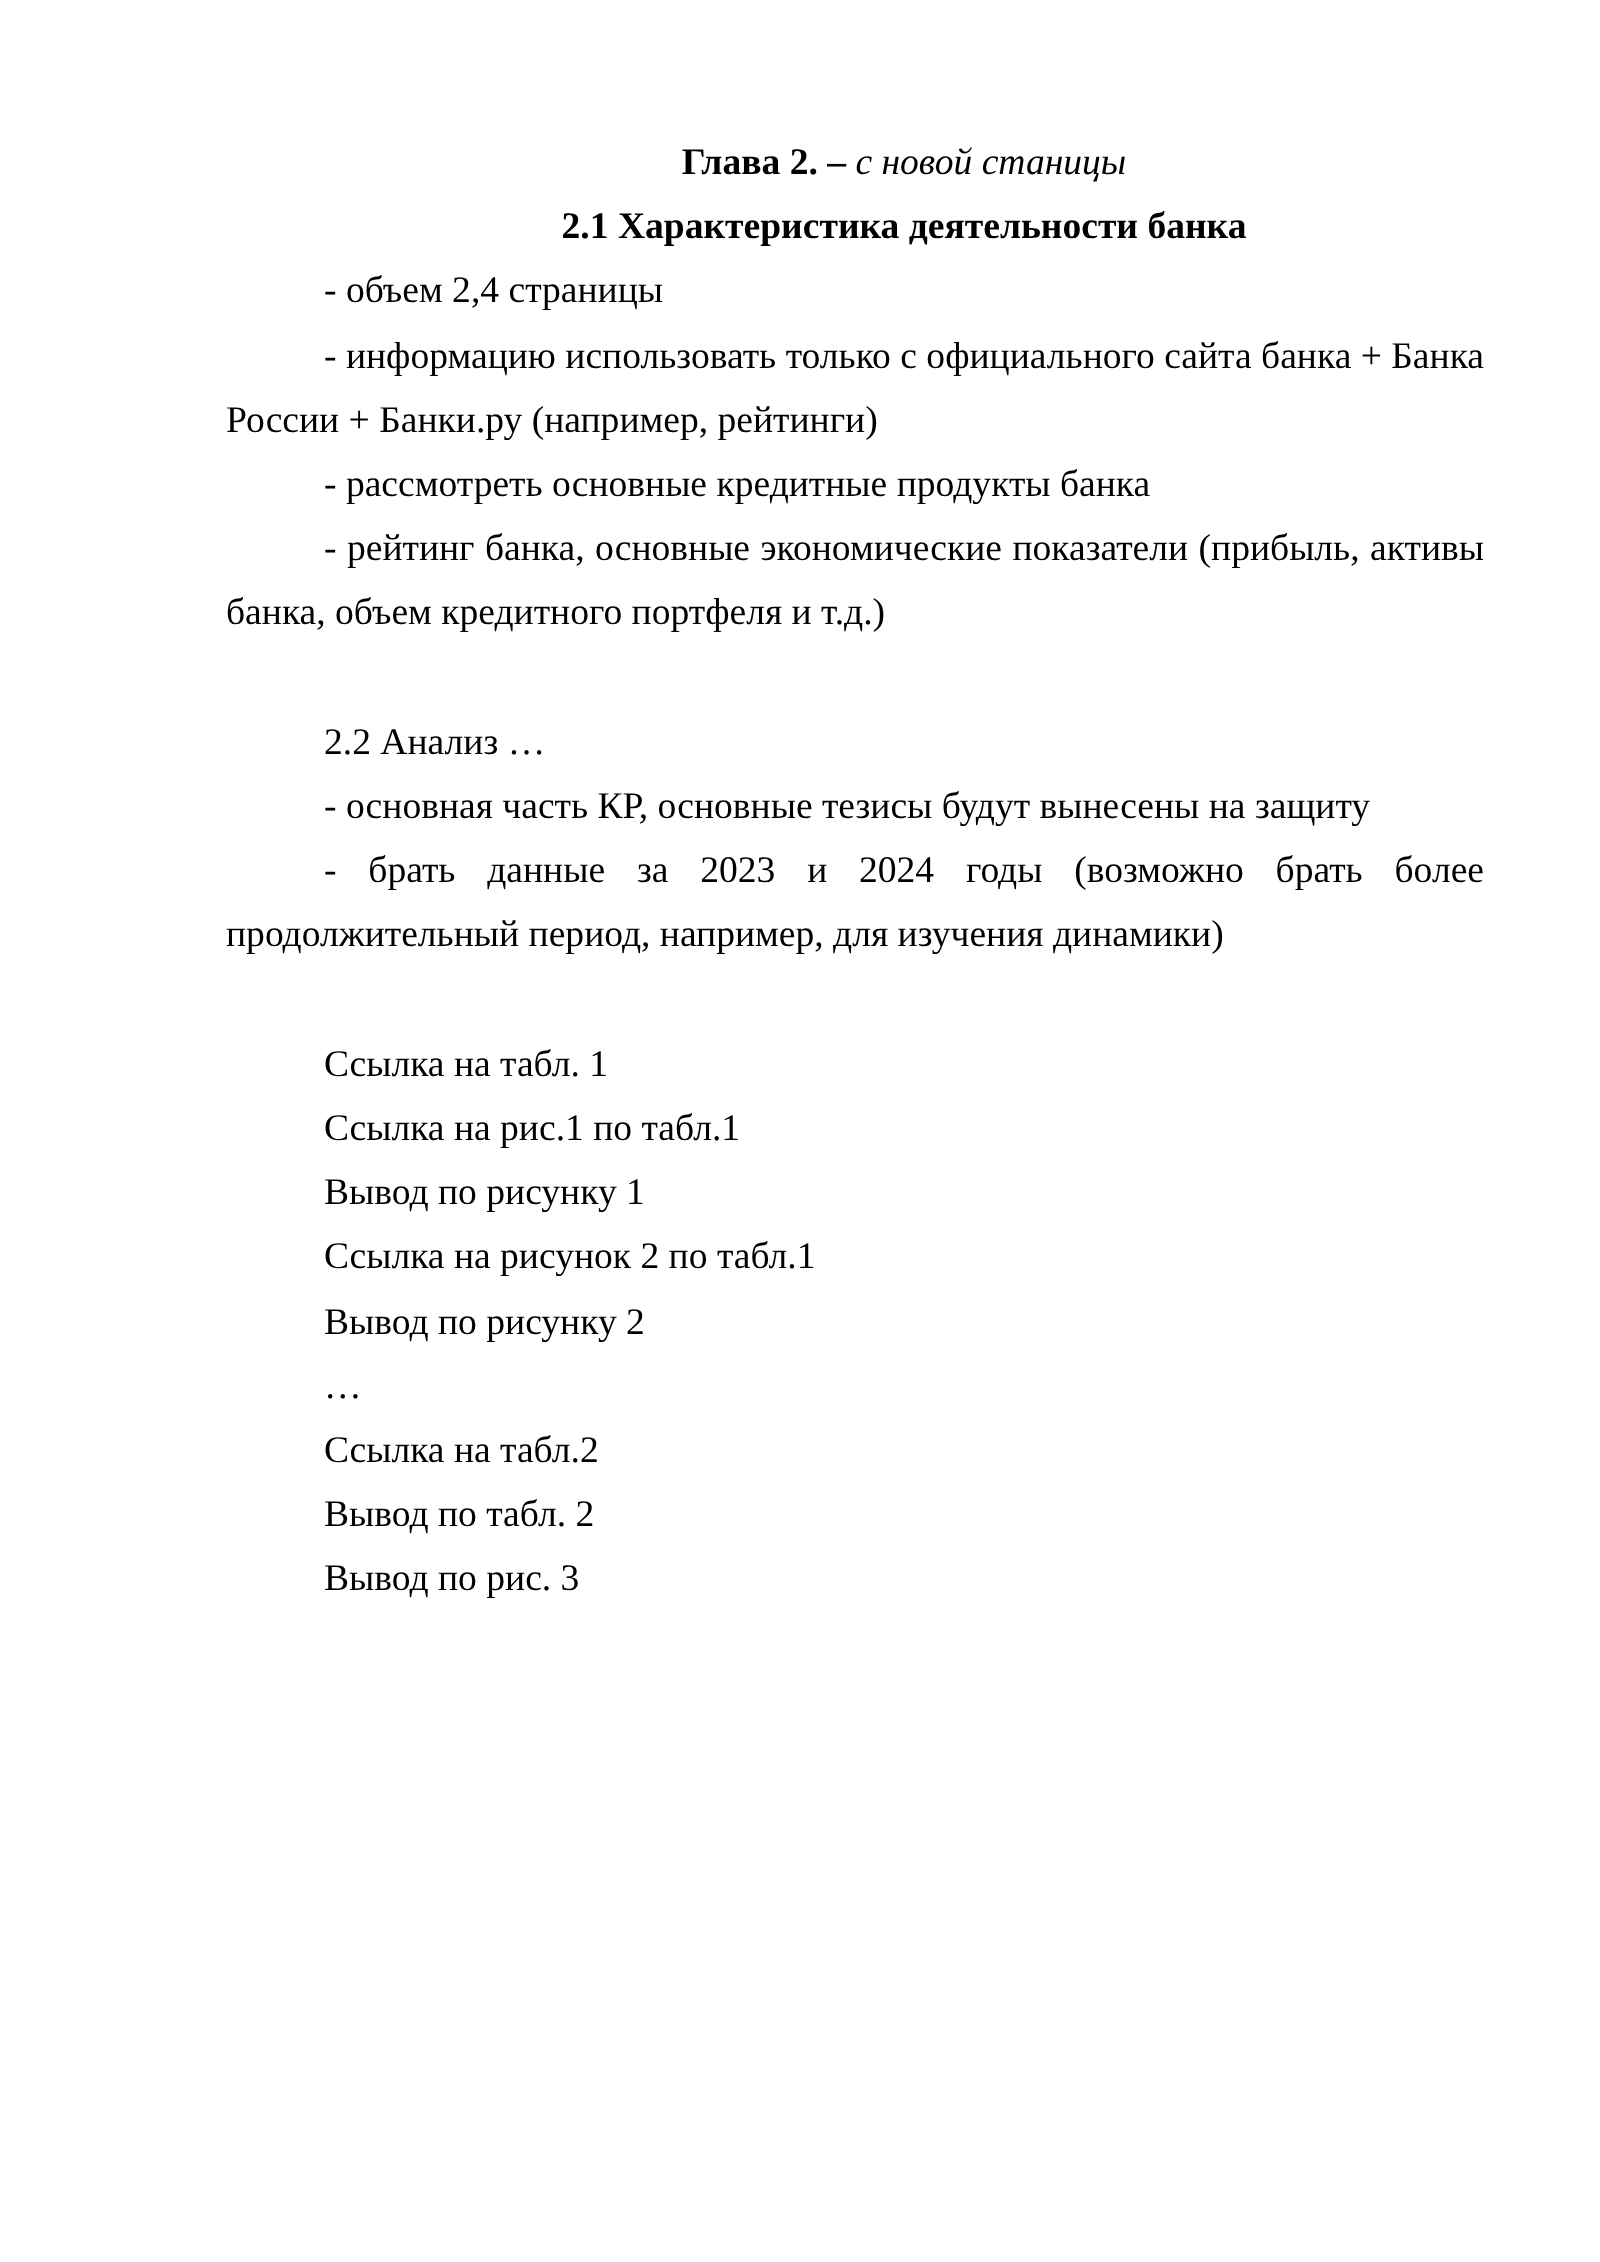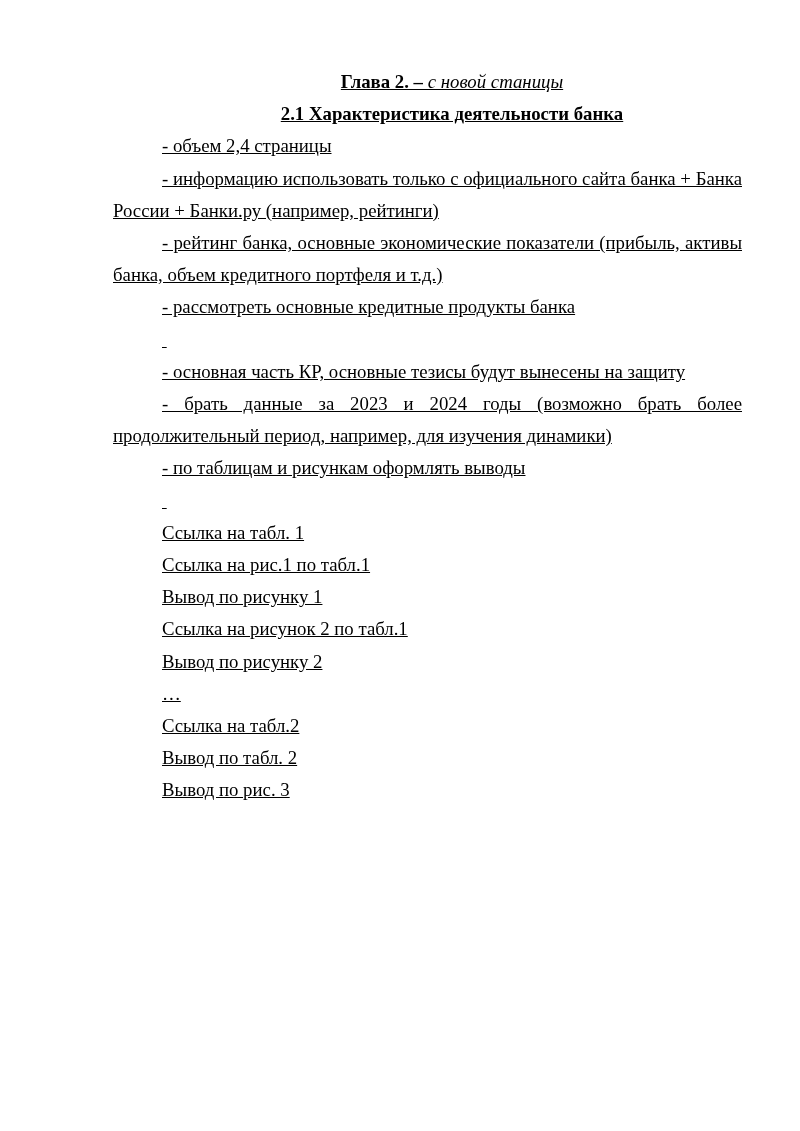--- a/index.html
+++ b/index.html
@@ -13,21 +13,20 @@
   .page {
     box-sizing: border-box;
     width: 800px;
     height: 1091px;
     padding: 66px 58px 0 113px;
     background: #ffffff;
     font-family: "Liberation Serif", "DejaVu Serif", serif;
     font-size: 18.8px;
     line-height: 32.2px;
     color: #000000;
-    text-decoration: underline;
   }
   .doc-body p {
     margin: 0;
     padding: 0;
     text-align: justify;
     text-indent: 49px;
     min-height: 32.2px;
     word-spacing: normal;
   }
   .doc-body p.center {
@@ -41,26 +40,26 @@
 </style>
 </head>
 <body>
 
 <div class="page">
   <div class="doc-body" id="doc-body">
       <p class="center"><span class="b">Глава 2. –</span><span class=" i"> с новой станицы</span></p>
       <p class="center bold">2.1 Характеристика деятельности банка</p>
       <p>- объем 2,4 страницы</p>
       <p>- информацию использовать только с официального сайта банка + Банка России + Банки.ру (например, рейтинги)</p>
+      <p>- рассмотреть основные кредитные продукты банка</p>
       <p>- рейтинг банка, основные экономические показатели (прибыль, активы банка, объем кредитного портфеля и т.д.)</p>
-      <p>- рассмотреть основные кредитные продукты банка</p>
       <p>&nbsp;</p>
+      <p>2.2 Анализ …</p>
       <p>- основная часть КР, основные тезисы будут вынесены на защиту</p>
       <p>- брать данные за 2023 и 2024 годы (возможно брать более продолжительный период, например, для изучения динамики)</p>
-      <p>- по таблицам и рисункам оформлять выводы</p>
       <p>&nbsp;</p>
       <p>Ссылка на табл. 1</p>
       <p>Ссылка на рис.1 по табл.1</p>
       <p>Вывод по рисунку 1</p>
       <p>Ссылка на рисунок 2 по табл.1</p>
       <p>Вывод по рисунку 2</p>
       <p>…</p>
       <p>Ссылка на табл.2</p>
       <p>Вывод по табл. 2</p>
       <p>Вывод по рис. 3</p>

